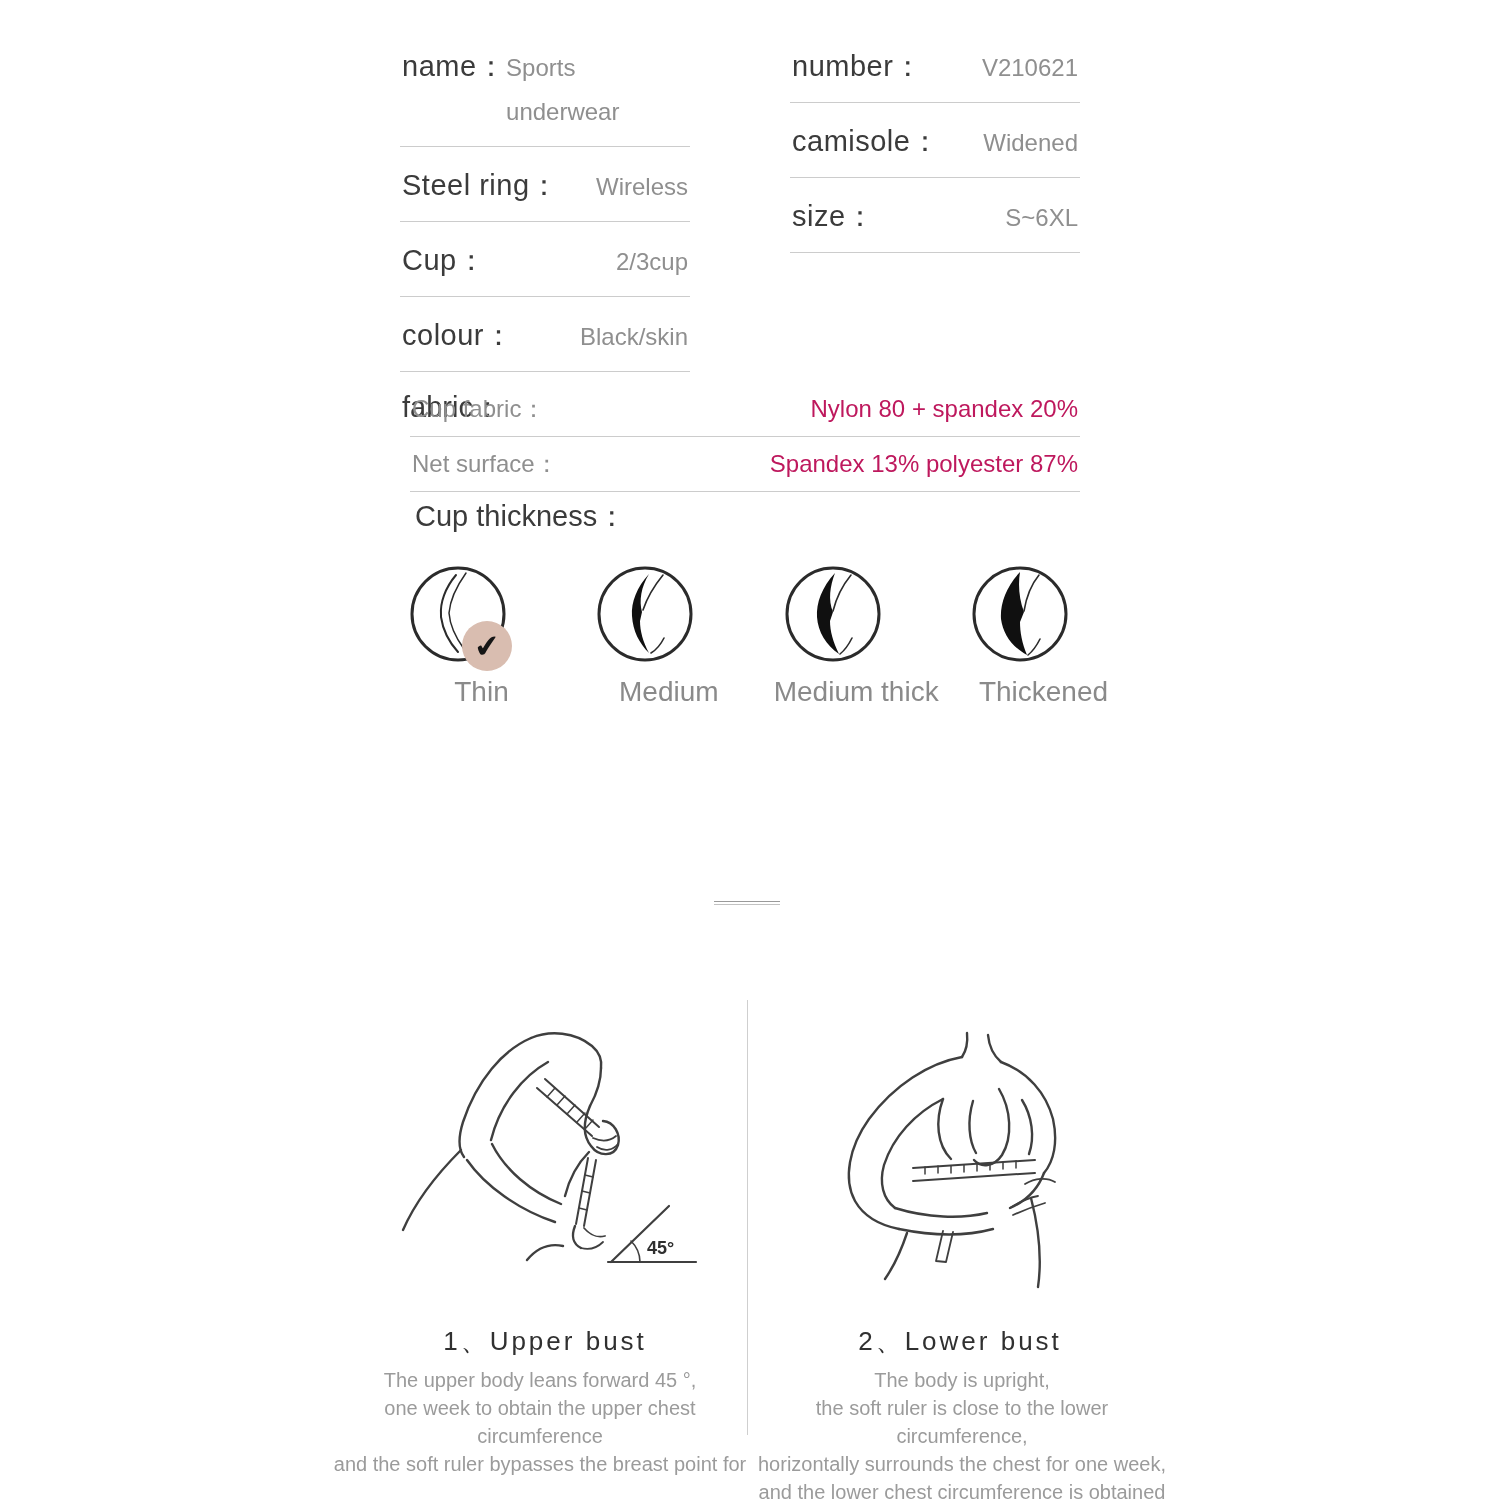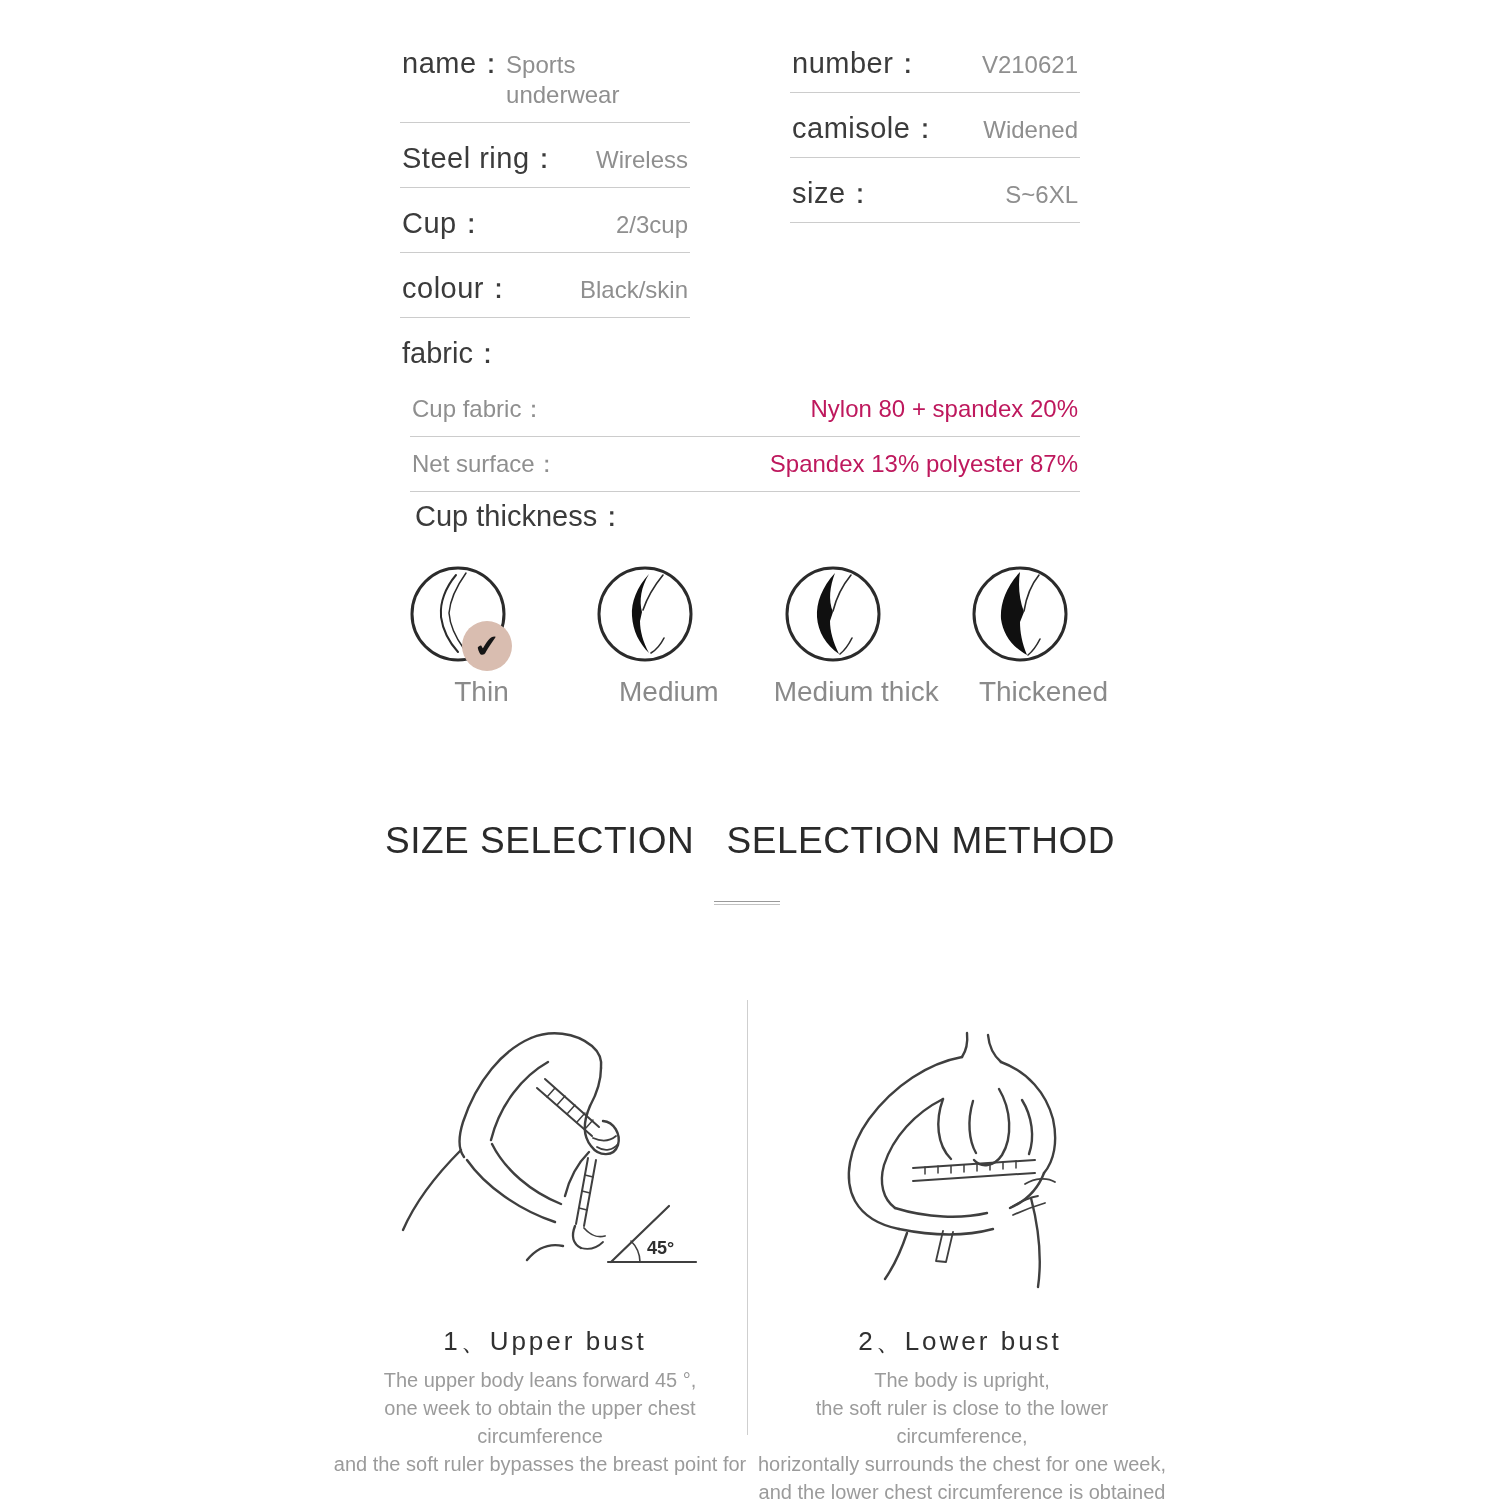--- a/index.html
+++ b/index.html
@@ -13,21 +13,21 @@
   
   .spec-col { position:absolute; top:46px; width:290px; }
   .spec-col.left  { left:400px; }
   .spec-col.right { left:790px; }
   .spec-row {
     display:flex; justify-content:space-between; align-items:baseline;
     border-bottom:1px solid #cccccc;
     padding:0 2px 12px 2px; margin-bottom:18px;
   }
   .spec-label { font-size:29px; line-height:34px; color:#3b3b3b; letter-spacing:0.5px; }
-  .spec-value { font-size:24px; line-height:30px; color:#8f8f8f; }
+  .spec-value { font-size:24px; line-height:44px; color:#8f8f8f; }
   .fabric-label { font-size:29px; line-height:34px; color:#3b3b3b; padding-left:2px; }
 
   .fabric-rows { position:absolute; left:410px; top:358px; width:670px;margin-top:36px; }
   .fabric-row {
     display:flex; justify-content:space-between; align-items:baseline;
     border-bottom:1px solid #cccccc;
     padding:0 2px 12px 2px; margin-bottom:12px;
   }
   .fabric-row .sub-label { font-size:24px; line-height:30px; color:#8f8f8f; }
   .fabric-row .sub-value { font-size:24px; line-height:30px; color:#be185d; }
@@ -189,21 +189,20 @@
           <g fill="none" stroke="#2b2b2b" stroke-linecap="round" stroke-width="1.6">
             <path d="M71,13 C62,24 58,37 56,49"></path>
             <path d="M60,93 C65,89 69,83 72,77"></path>
           </g>
         </svg>
       </div>
       <div class="cup-opt-label">Thickened</div>
     </div>
   </div>
 
-  <div class="size-heading">SIZE SELECTION   SELECTION METHOD</div>
   <div class="heading-divider"></div>
 
   <div class="column-divider"></div>
 
   <div class="illus left">
     <svg width="360" height="300" viewBox="0 0 360 300">
       <g fill="none" stroke="#3f3f3f" stroke-width="2.4" stroke-linecap="round" stroke-linejoin="round">
         <path d="M146,40 C165,32 190,34 207,48 C214,54 217,62 216,70"></path>
         <path d="M216,70 C216,84 211,97 205,108"></path>
         <path d="M146,40 C118,52 92,82 78,124 C73,140 73,151 79,159"></path>

